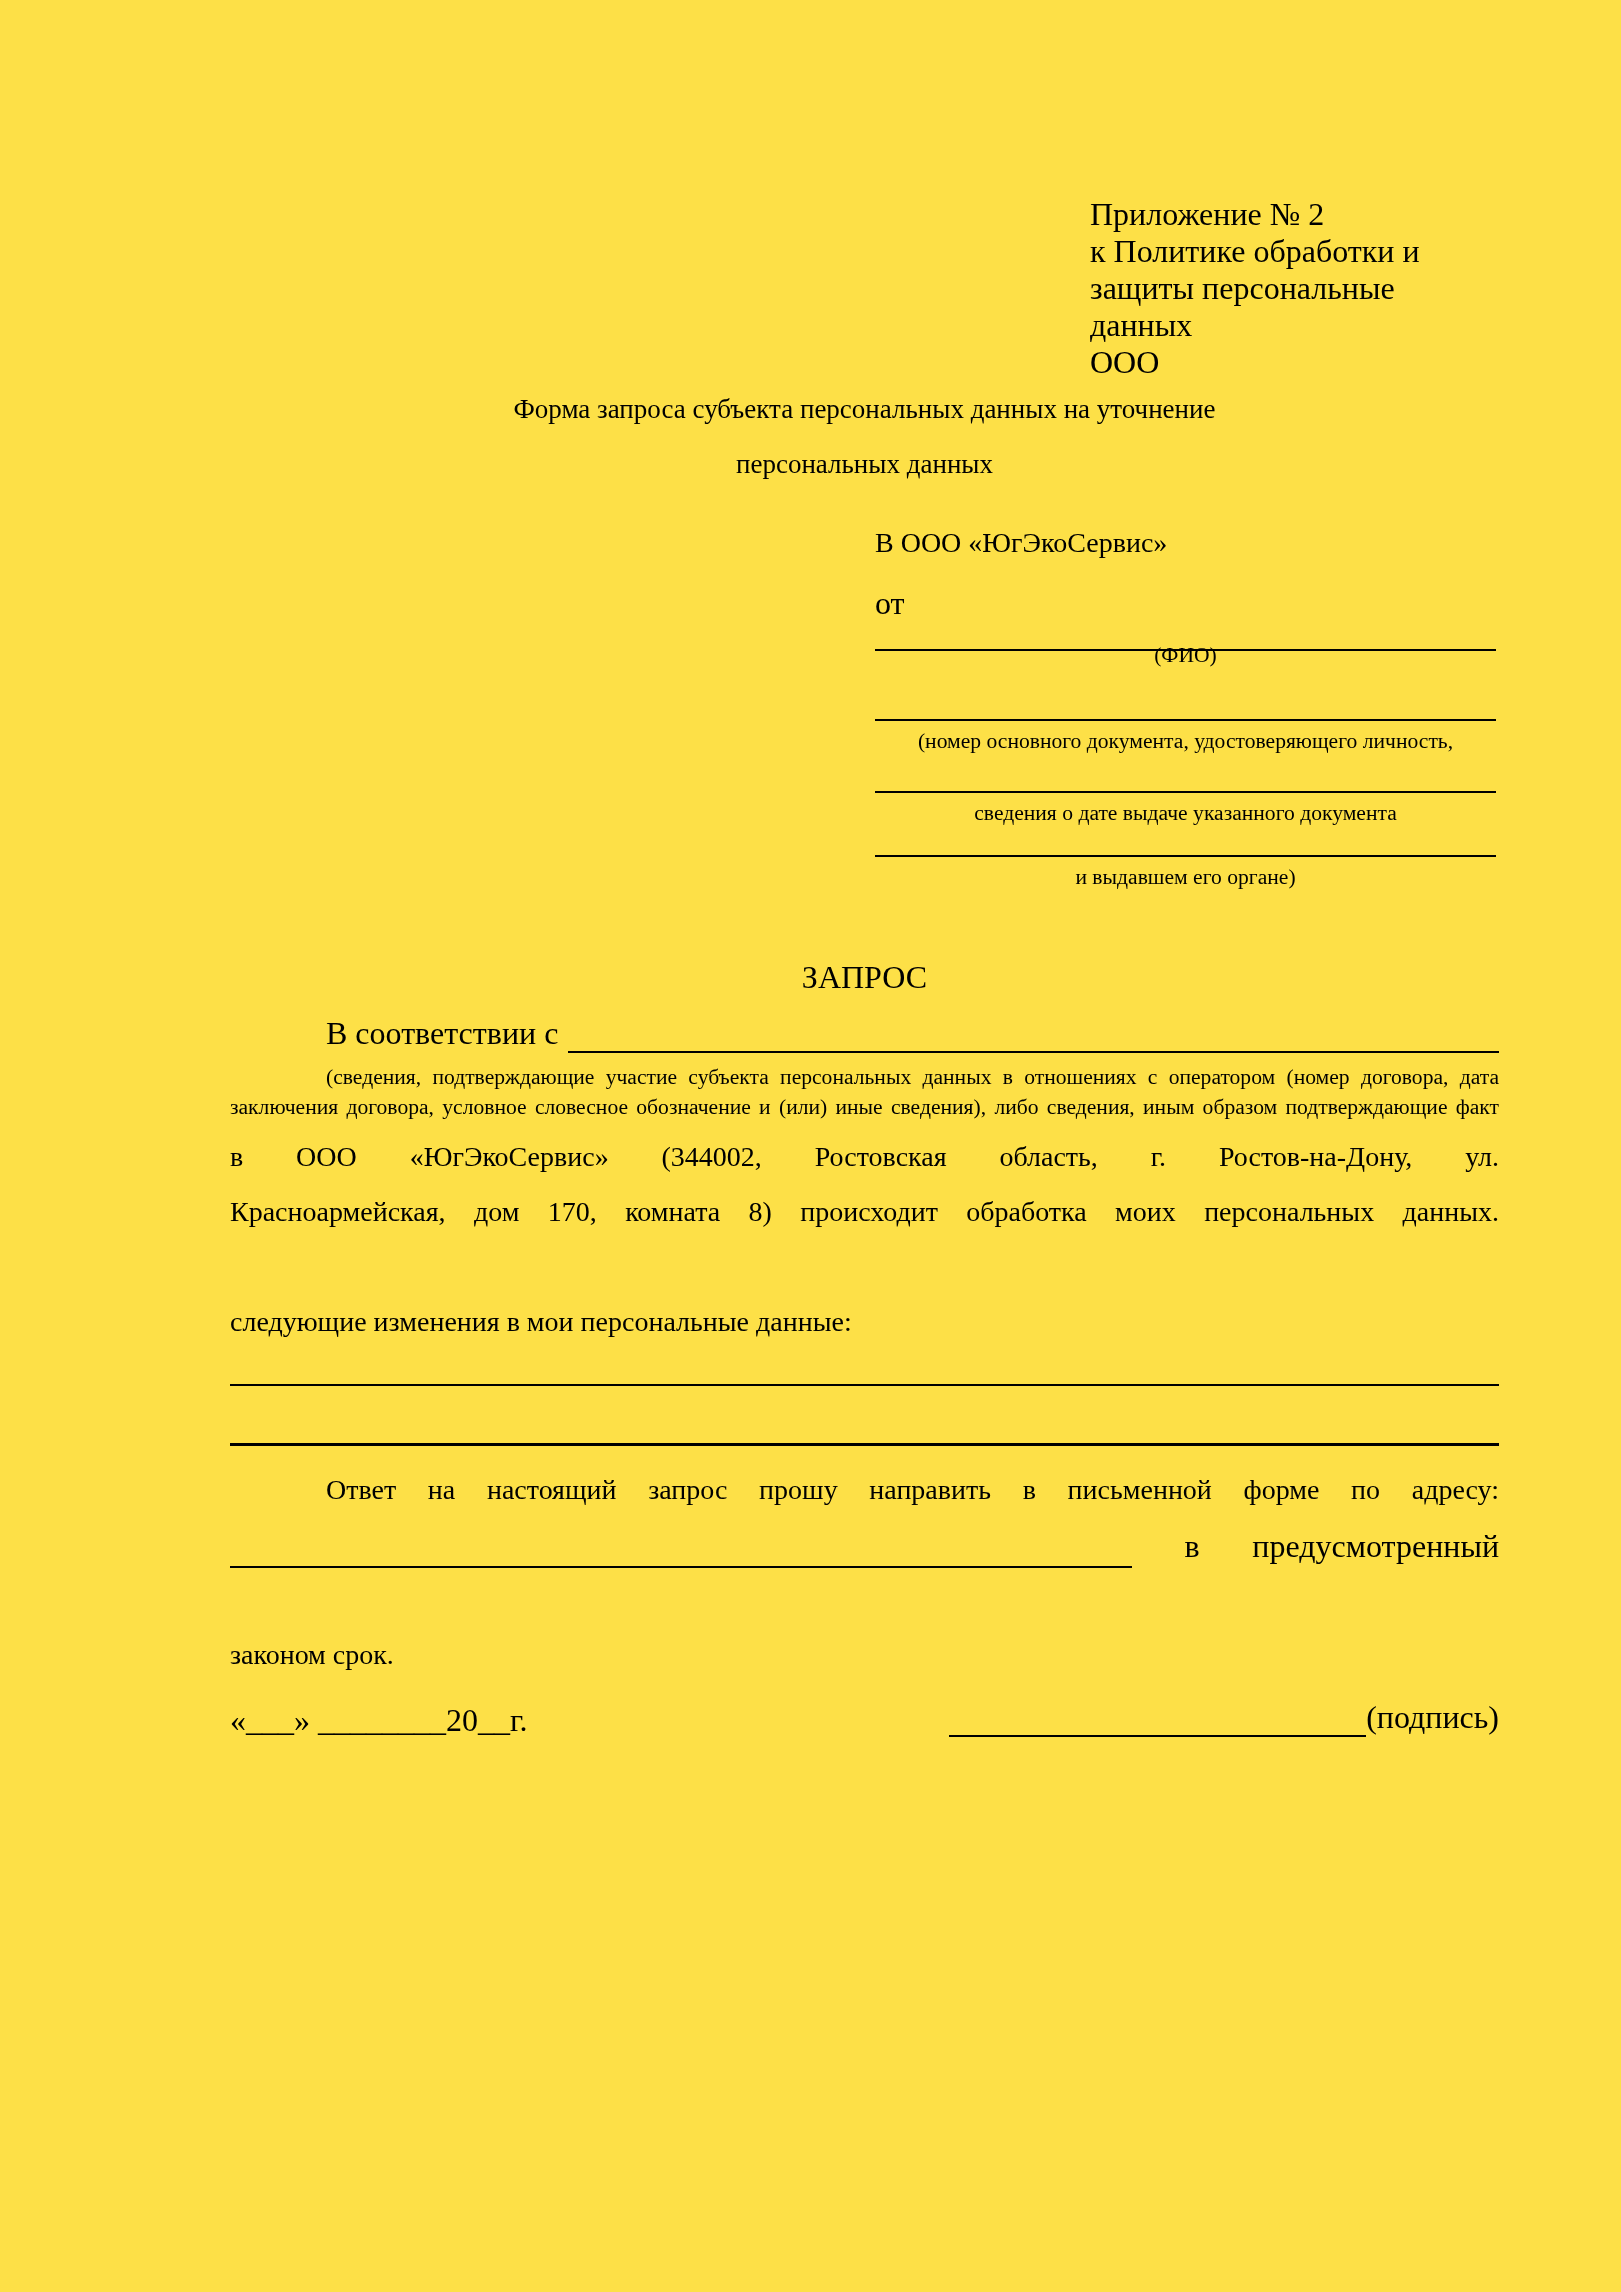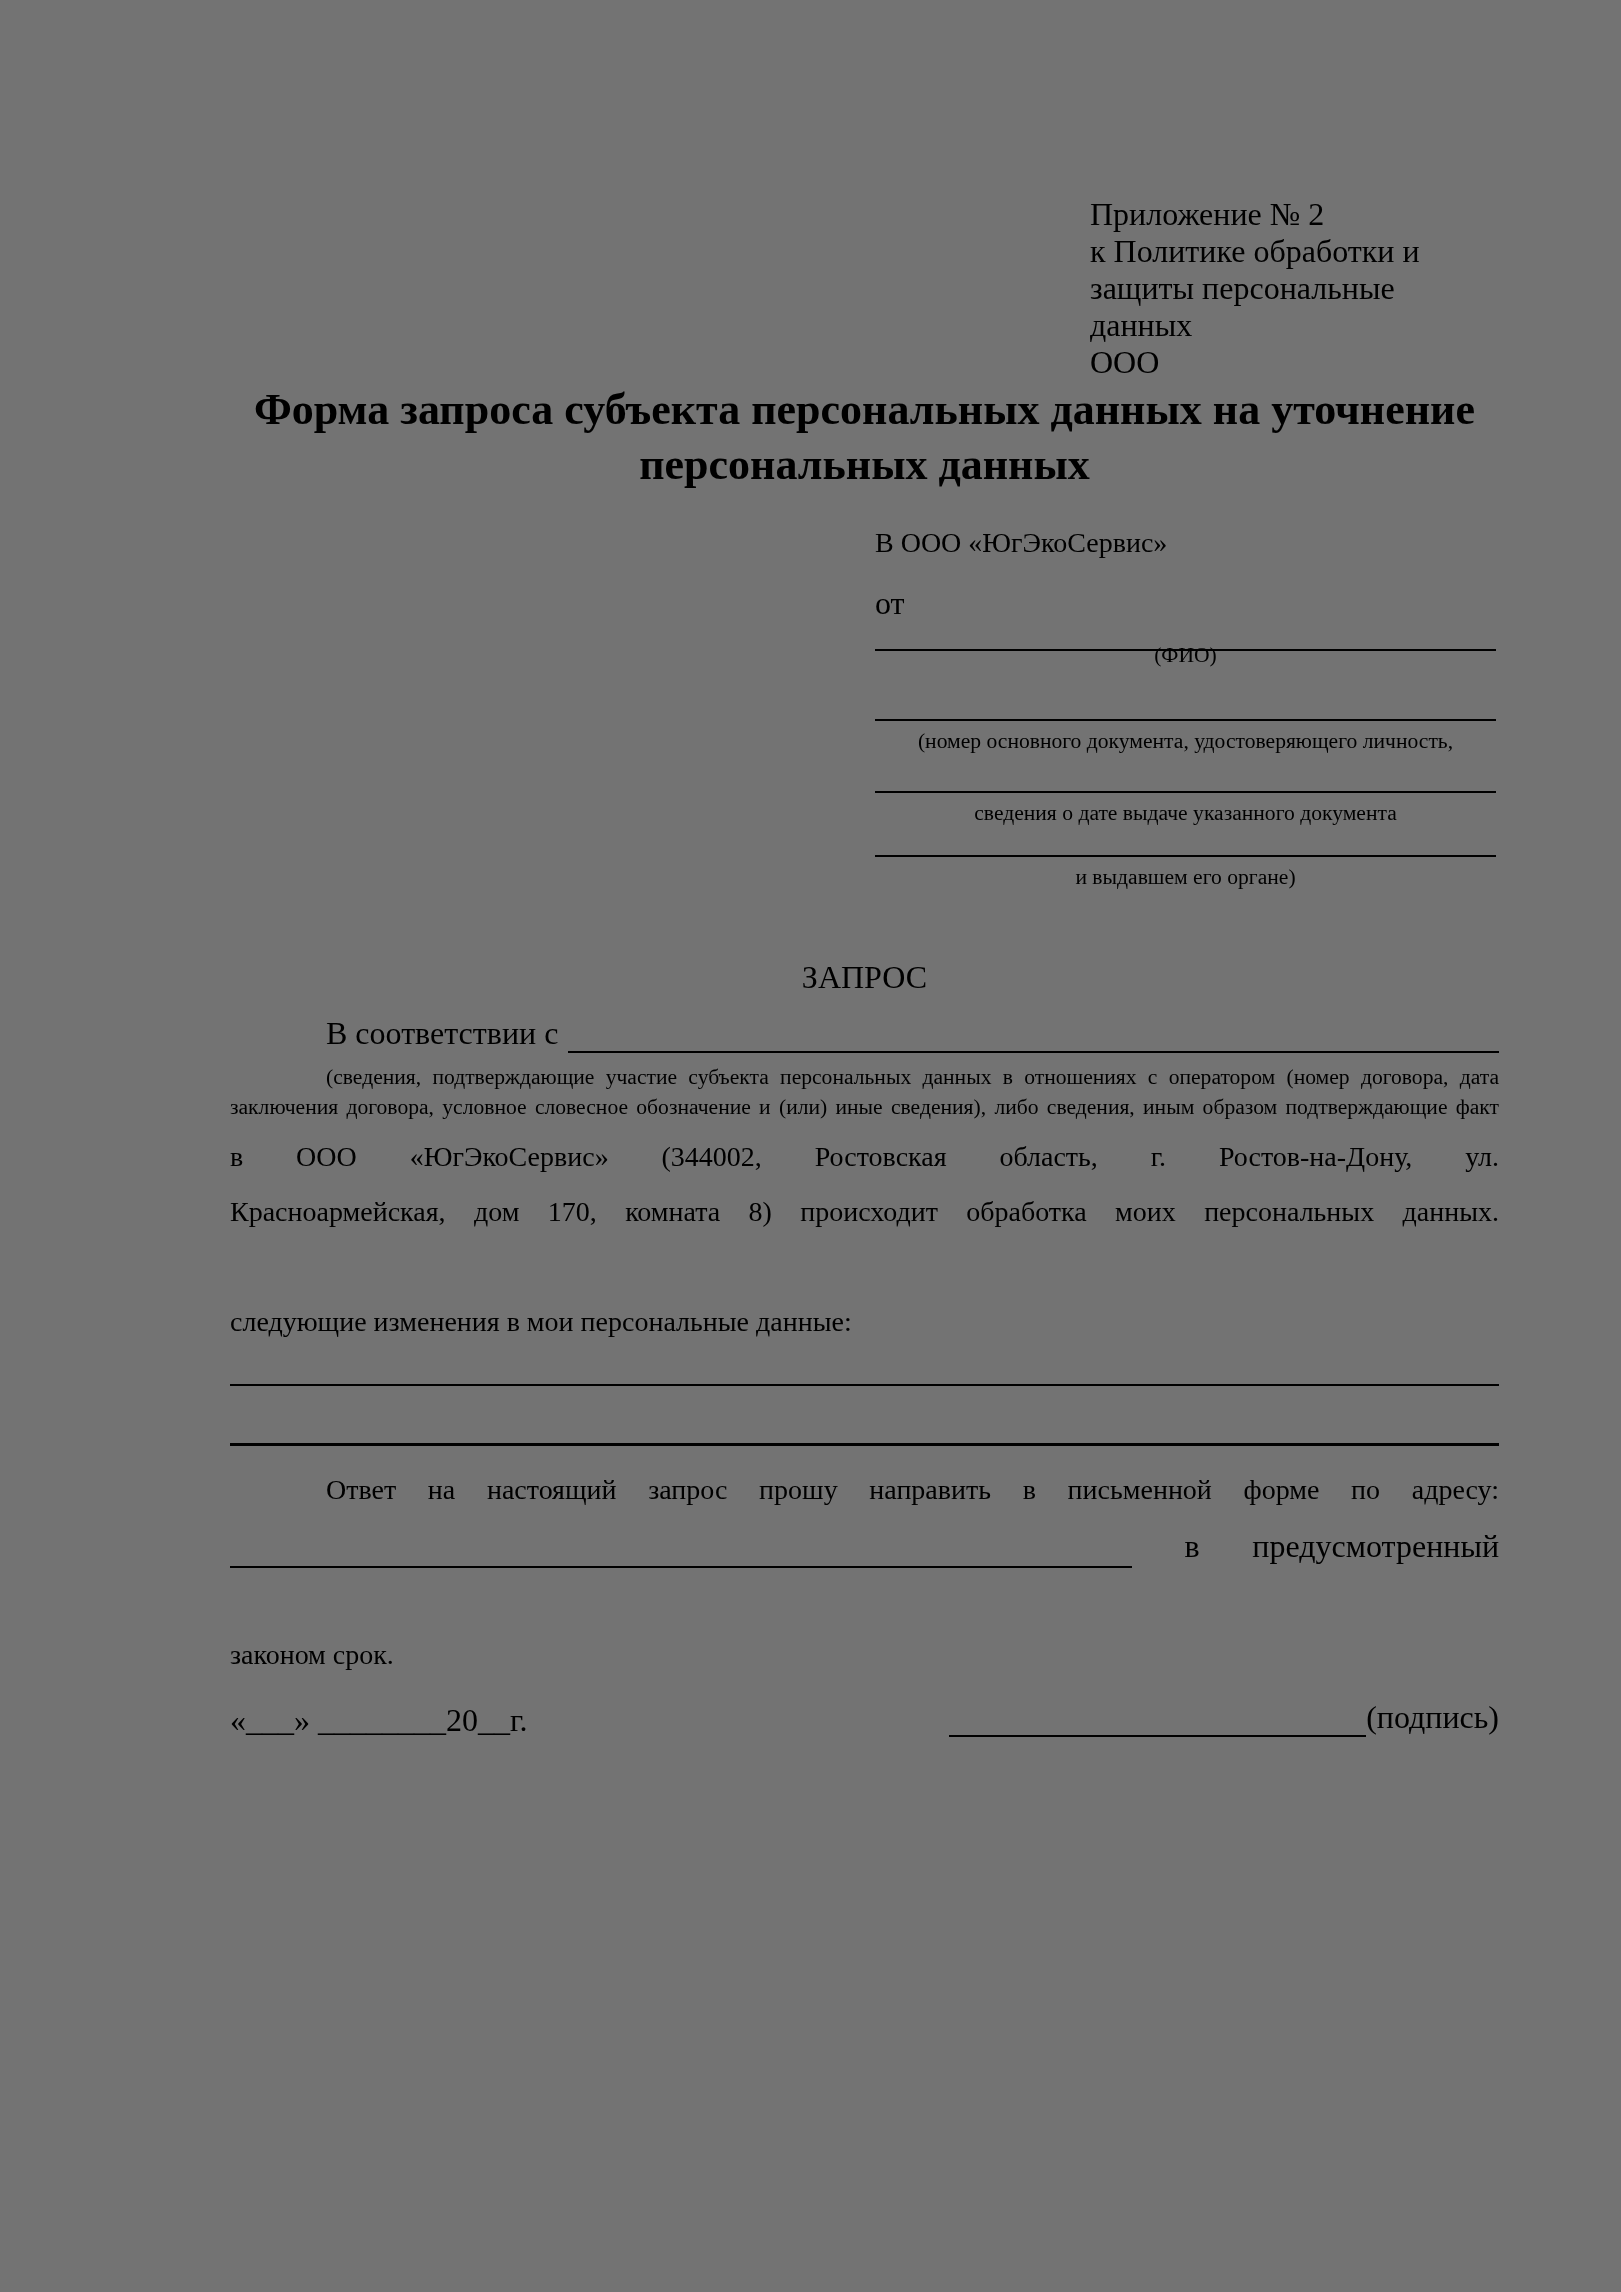--- a/index.html
+++ b/index.html
@@ -1,29 +1,29 @@
 <!DOCTYPE html>
 <html><head>
 <meta charset="utf-8">
 <style>
   html,body{margin:0;padding:0;background:#ffffff;}
   .page{
     position:relative;
     width:1621px;height:2293px;
-    background:#737373;color:#000000;
+    background:#fde047;color:#000000;
     font-family:"Liberation Serif","DejaVu Serif",serif;
     overflow:hidden;
   }
   .abs{position:absolute;}
 
   
   .header-note{left:1090px;top:196px;width:412px;font-size:32px;line-height:37px;text-align:left;}
 
   
-  .doc-title{left:230px;top:382px;width:1269px;text-align:center;font-weight:bold;font-size:44px;line-height:55px;}
+  .doc-title{left:230px;top:382px;width:1269px;text-align:center;font-weight:normal;font-size:27px;line-height:55px;}
 
   
   .addr-org{left:875px;top:527px;width:627px;font-size:28px;}
   .addr-from{left:875px;top:585px;width:627px;font-size:32px;}
   .rule{border-bottom:2.9px solid #000;}
   .fld-rule{left:875px;width:621px;height:0;}
   .fld-cap{left:875px;width:621px;text-align:center;font-size:21.6px;line-height:27.4px;}
 
   .zapros{left:230px;top:959px;width:1269px;text-align:center;font-size:32px;}
 

